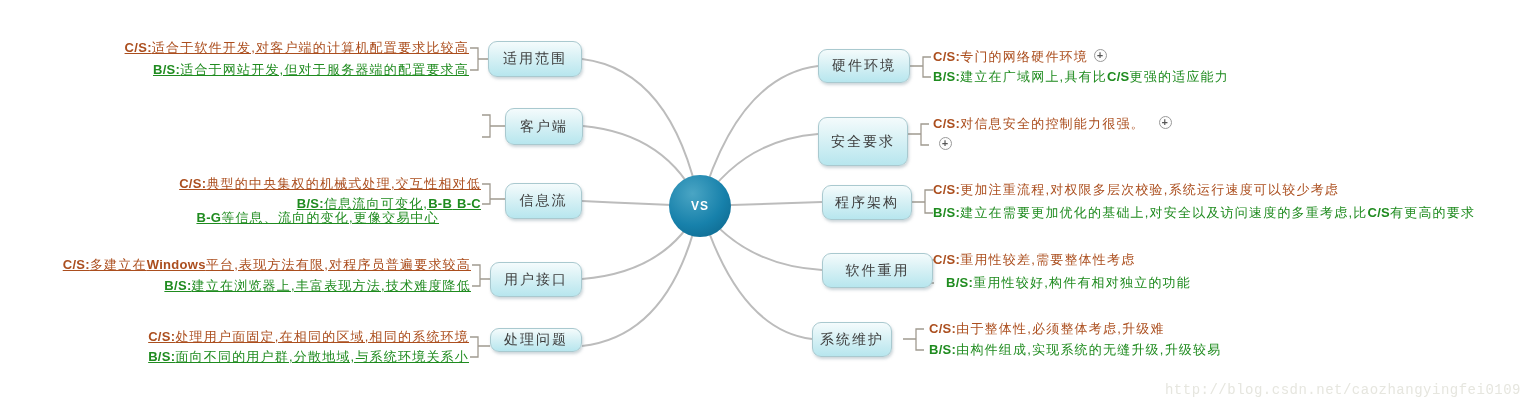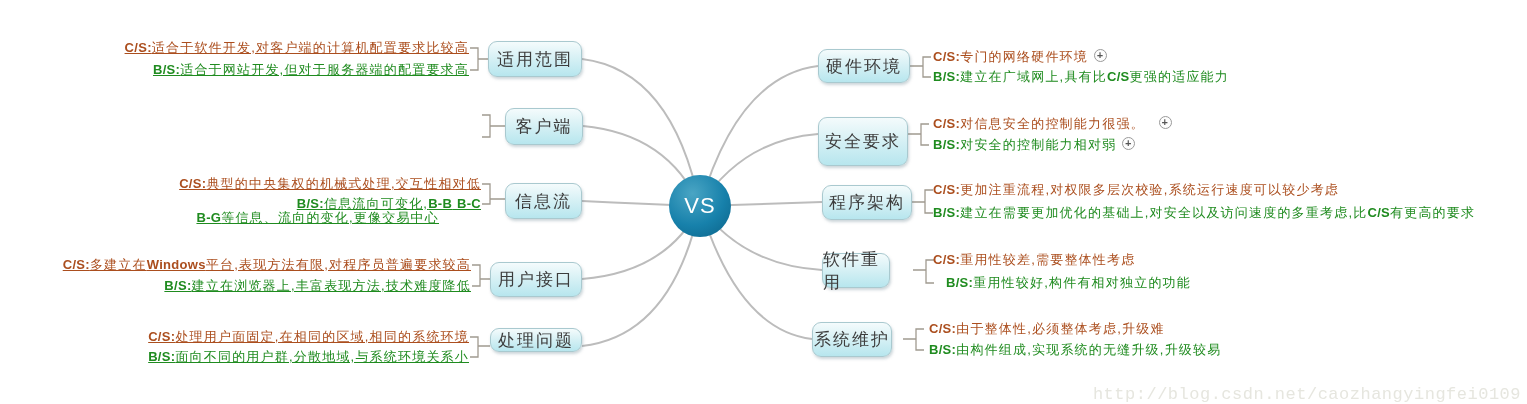--- a/index.html
+++ b/index.html
@@ -15,30 +15,30 @@
   svg.edges path.bracket{fill:none;stroke:var(--bracket,#a09a90);stroke-width:1.3;}
 
   .node{
     position:absolute;
     border:1px solid var(--node-border,#a9c9cf);
     border-radius:9px;
     background:linear-gradient(180deg,#f4fbfc 0%,#d8f1f5 45%,#b7e6ee 100%);
     box-shadow:1px 2px 3px rgba(110,135,145,0.35);
     display:flex;align-items:center;justify-content:center;
     color:var(--node-text,#3d3d3d);
-    font-size:17px;letter-spacing:2px;
+    font-size:14px;letter-spacing:2px;
     box-sizing:border-box;
   }
   .center-node{
     position:absolute;
     left:669px;top:175px;width:62px;height:62px;
     border-radius:50%;
     background:radial-gradient(circle at 38% 30%, #4aa5c4 0%, #1781ab 55%, #0b6186 100%);
     display:flex;align-items:center;justify-content:center;
-    color:#ffffff;font-weight:normal;font-size:22px;letter-spacing:1px;
+    color:#ffffff;font-weight:bold;font-size:12px;letter-spacing:1px;
   }
   .note{
     position:absolute;
     height:16px;line-height:16px;
     font-size:13px;letter-spacing:1.2px;
     white-space:nowrap;
   }
   .note.align-right{text-align:left;text-decoration:underline;}
   .note.cs{color:var(--cs,#ab4e1e);}
   .note.bs{color:var(--bs,#1f8b1f);}
@@ -49,23 +49,23 @@
     margin-left:6px;vertical-align:-1px;
     background:#fdfdfd;position:relative;
   }
   .expand-icon.gap{margin-left:14px;}
   .expand-icon .plus{
     position:absolute;left:0;top:0;width:11px;height:11px;
     line-height:10px;text-align:center;font-size:10px;color:#555;
     font-family:"DejaVu Sans Mono",monospace;font-weight:bold;
   }
   .watermark{
-    position:absolute;right:6px;bottom:0;
+    position:absolute;right:6px;bottom:6px;
     font-family:"Liberation Mono","DejaVu Sans Mono",monospace;
-    font-size:17px;letter-spacing:0.5px;
+    font-size:14px;letter-spacing:0.5px;
     color:var(--watermark,#e6e6df);
   }
 </style>
 </head>
 <body>
 
 <div id="canvas">
 
   <svg class="edges" width="1527" height="404" viewBox="0 0 1527 404">
 
@@ -97,21 +97,21 @@
 
   <div class="node" style="left:488px;top:41px;width:94px;height:36px;">适用范围</div>
   <div class="node" style="left:505px;top:108px;width:78px;height:37px;">客户端</div>
   <div class="node" style="left:505px;top:183px;width:77px;height:36px;">信息流</div>
   <div class="node" style="left:490px;top:262px;width:92px;height:35px;">用户接口</div>
   <div class="node" style="left:490px;top:328px;width:92px;height:24px;">处理问题</div>
 
   <div class="node" style="left:818px;top:49px;width:92px;height:34px;">硬件环境</div>
   <div class="node" style="left:818px;top:117px;width:90px;height:49px;">安全要求</div>
   <div class="node" style="left:822px;top:185px;width:90px;height:35px;">程序架构</div>
-  <div class="node" style="left:822px;top:253px;width:68px;height:35px;">软件重用</div>
+  <div class="node" style="left:822px;top:253px;width:111px;height:35px;">软件重用</div>
   <div class="node" style="left:812px;top:322px;width:80px;height:35px;">系统维护</div>
 
   <div class="note cs align-right" style="right:1058px;top:40px;">
     <span><b>C/S:</b>适合于软件开发,对客户端的计算机配置要求比较高</span></div>
   <div class="note bs align-right" style="right:1058px;top:62px;">
     <span><b>B/S:</b>适合于网站开发,但对于服务器端的配置要求高</span></div>
 
 
   <div class="note cs align-right" style="right:1046px;top:176px;">
     <span><b>C/S:</b>典型的中央集权的机械式处理,交互性相对低</span></div>
@@ -131,21 +131,21 @@
     <span><b>B/S:</b>面向不同的用户群,分散地域,与系统环境关系小</span></div>
 
   <div class="note cs" style="left:933px;top:49px;">
     <span><b>C/S:</b>专门的网络硬件环境</span><span class="expand-icon"><span class="plus">+</span></span></div>
   <div class="note bs" style="left:933px;top:69px;">
     <span><b>B/S:</b>建立在广域网上,具有比<b>C/S</b>更强的适应能力</span></div>
 
   <div class="note cs" style="left:933px;top:116px;">
     <span><b>C/S:</b>对信息安全的控制能力很强。</span><span class="expand-icon gap"><span class="plus">+</span></span></div>
   <div class="note bs" style="left:933px;top:137px;">
-    <span><b>B/S:</b>对安全的控制能力相对弱</span><span class="expand-icon"><span class="plus">+</span></span></div>
+    <span class="expand-icon"><span class="plus">+</span></span></div>
 
   <div class="note cs" style="left:933px;top:182px;">
     <span><b>C/S:</b>更加注重流程,对权限多层次校验,系统运行速度可以较少考虑</span></div>
   <div class="note bs" style="left:933px;top:205px;">
     <span><b>B/S:</b>建立在需要更加优化的基础上,对安全以及访问速度的多重考虑,比<b>C/S</b>有更高的要求</span></div>
 
   <div class="note cs" style="left:933px;top:252px;">
     <span><b>C/S:</b>重用性较差,需要整体性考虑</span></div>
   <div class="note bs" style="left:933px;top:275px;padding-left:13px;">
     <span><b>B/S:</b>重用性较好,构件有相对独立的功能</span></div>

